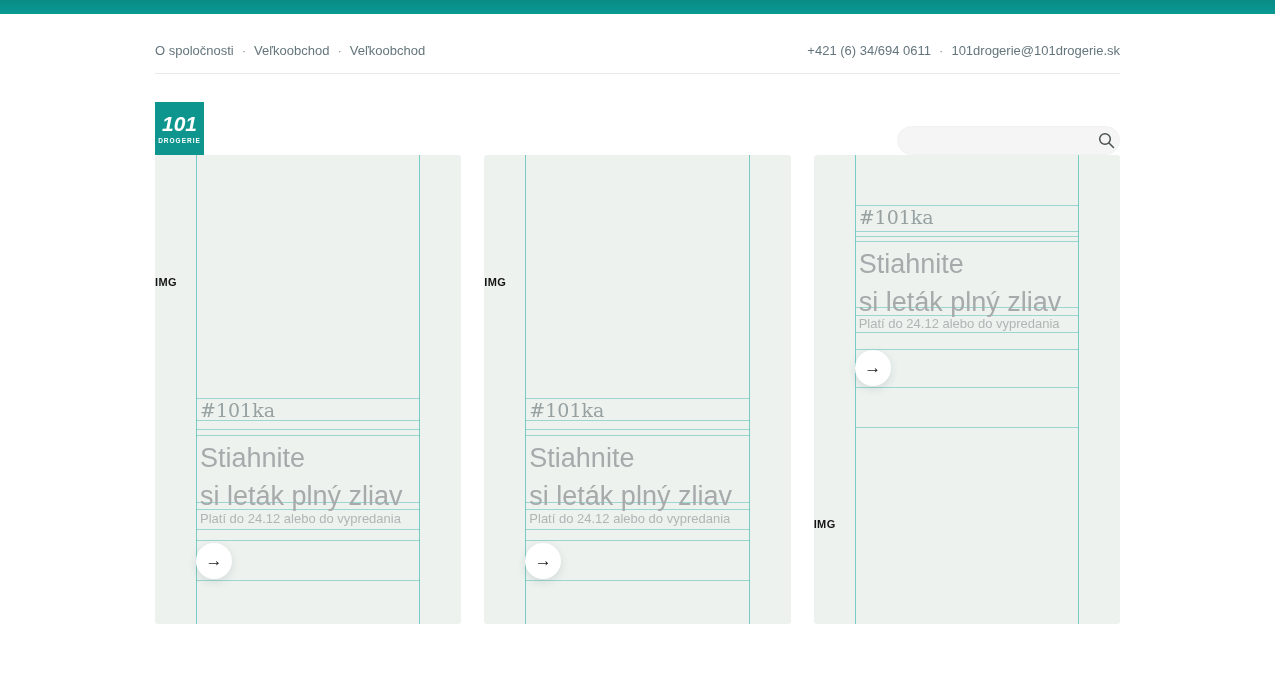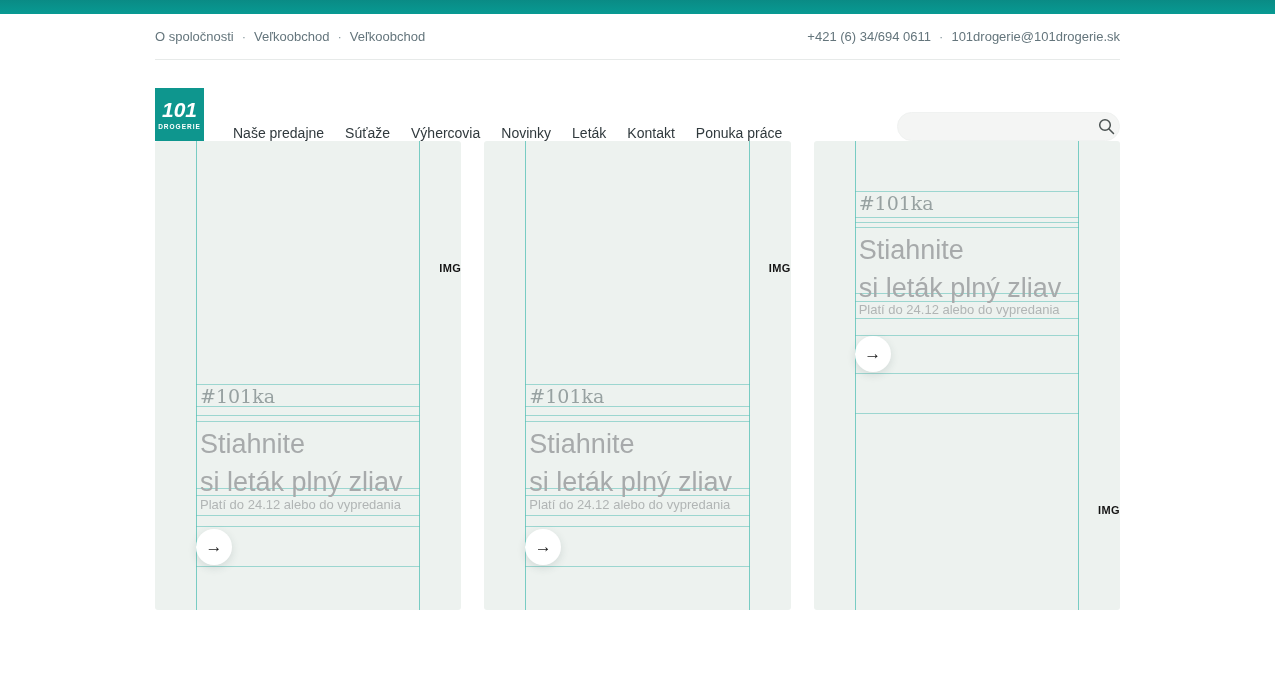--- a/index.html
+++ b/index.html
@@ -5,21 +5,21 @@
   * { margin:0; padding:0; box-sizing:border-box; }
   html,body { width:1275px; height:692px; background:#ffffff; font-family:"Liberation Sans", sans-serif; }
   .page { position:relative; width:1275px; height:692px; overflow:hidden; background:#fff; }
 
   .topbar { height:14px; width:100%; background:linear-gradient(#0a8b85,#089a93); }
 
   .container { width:965px; margin:0 auto; }
 
   
   .util-row { display:flex; justify-content:space-between; align-items:center;
-              padding:15px 0 15px; border-bottom:1px solid #e7eae9;
+              padding:29px 0 15px; border-bottom:1px solid #e7eae9;
               font-size:13px; color:#64757c; }
   .util-left, .util-right { display:flex; align-items:center; gap:8px; }
   .util-link { cursor:pointer; }
   .dot { color:#8a9aa0; }
 
   
   .header-row { display:flex; align-items:flex-end; height:81px; }
   .logo { width:49px; height:53px; background:#0e968e; color:#fff; display:flex;
           flex-direction:column; align-items:center; justify-content:center; cursor:pointer; }
   .logo .l1 { font-size:21px; font-weight:bold; font-style:italic; letter-spacing:0; line-height:20px; }
@@ -34,21 +34,21 @@
   .search-icon { width:17px; height:17px; margin-right:13px; cursor:pointer; flex:0 0 auto; }
 
   
   .cards { display:flex; gap:23px; }
   .card { position:relative; flex:1 1 0; height:469px; background:#edf2ef;
           border-radius:3px; overflow:hidden; cursor:pointer; }
   .vline { position:absolute; top:0; bottom:0; width:1px; background:rgba(70,188,176,0.70); }
   .vline.left { left:41px; } .vline.right { right:41px; }
   .hline { position:absolute; left:41px; right:41px; height:1px; background:rgba(90,192,182,0.55); }
 
-  .img-label { position:absolute; left:0; right:0; text-align:right; font-size:11px;
+  .img-label { position:absolute; left:0; right:0; text-align:left; font-size:11px;
                font-weight:bold; color:#141414; letter-spacing:0.4px; }
   .tag { position:absolute; left:45px; font-family:"DejaVu Serif", serif; 
          font-size:19px; color:#97a1a1; }
   .card-title { position:absolute; left:45px; right:40px; font-size:27px; line-height:38px;
                 color:#a7aaab; white-space:pre-line; }
   .validity { position:absolute; left:45px; font-size:13px; color:#b1b5b5; }
   .cta-circle { position:absolute; left:41px; width:36px; height:36px; border-radius:50%;
                 background:#fff; box-shadow:0 3px 9px rgba(50,80,75,0.14);
                 display:flex; align-items:center; justify-content:center;
                 font-size:17px; color:#1d1d1d; cursor:pointer; }
@@ -73,29 +73,20 @@
         <span>+421 (6) 34/694 0611</span>
         <span class="dot">·</span>
         <span>101drogerie@101drogerie.sk</span>
       </div>
     </div>
 
     <div class="header-row">
       <div class="logo">
         <span class="l1">101</span>
         <span class="l2">DROGERIE</span>
-      </div>
-      <div class="main-nav">
-        <span class="nav-item">Naše predajne</span>
-        <span class="nav-item">Súťaže</span>
-        <span class="nav-item">Výhercovia</span>
-        <span class="nav-item">Novinky</span>
-        <span class="nav-item">Leták</span>
-        <span class="nav-item">Kontakt</span>
-        <span class="nav-item">Ponuka práce</span>
       </div>
       <div class="spacer"></div>
       <div class="search-pill">
         <input type="text" placeholder="" style="">
         <svg class="search-icon" viewBox="0 0 17 17">
           <circle cx="7" cy="7" r="5.3" fill="none" stroke="#4b5252" stroke-width="1.5"></circle>
           <line x1="11" y1="11" x2="15.5" y2="15.5" stroke="#4b5252" stroke-width="1.5" stroke-linecap="round"></line>
         </svg>
       </div>
     </div>

